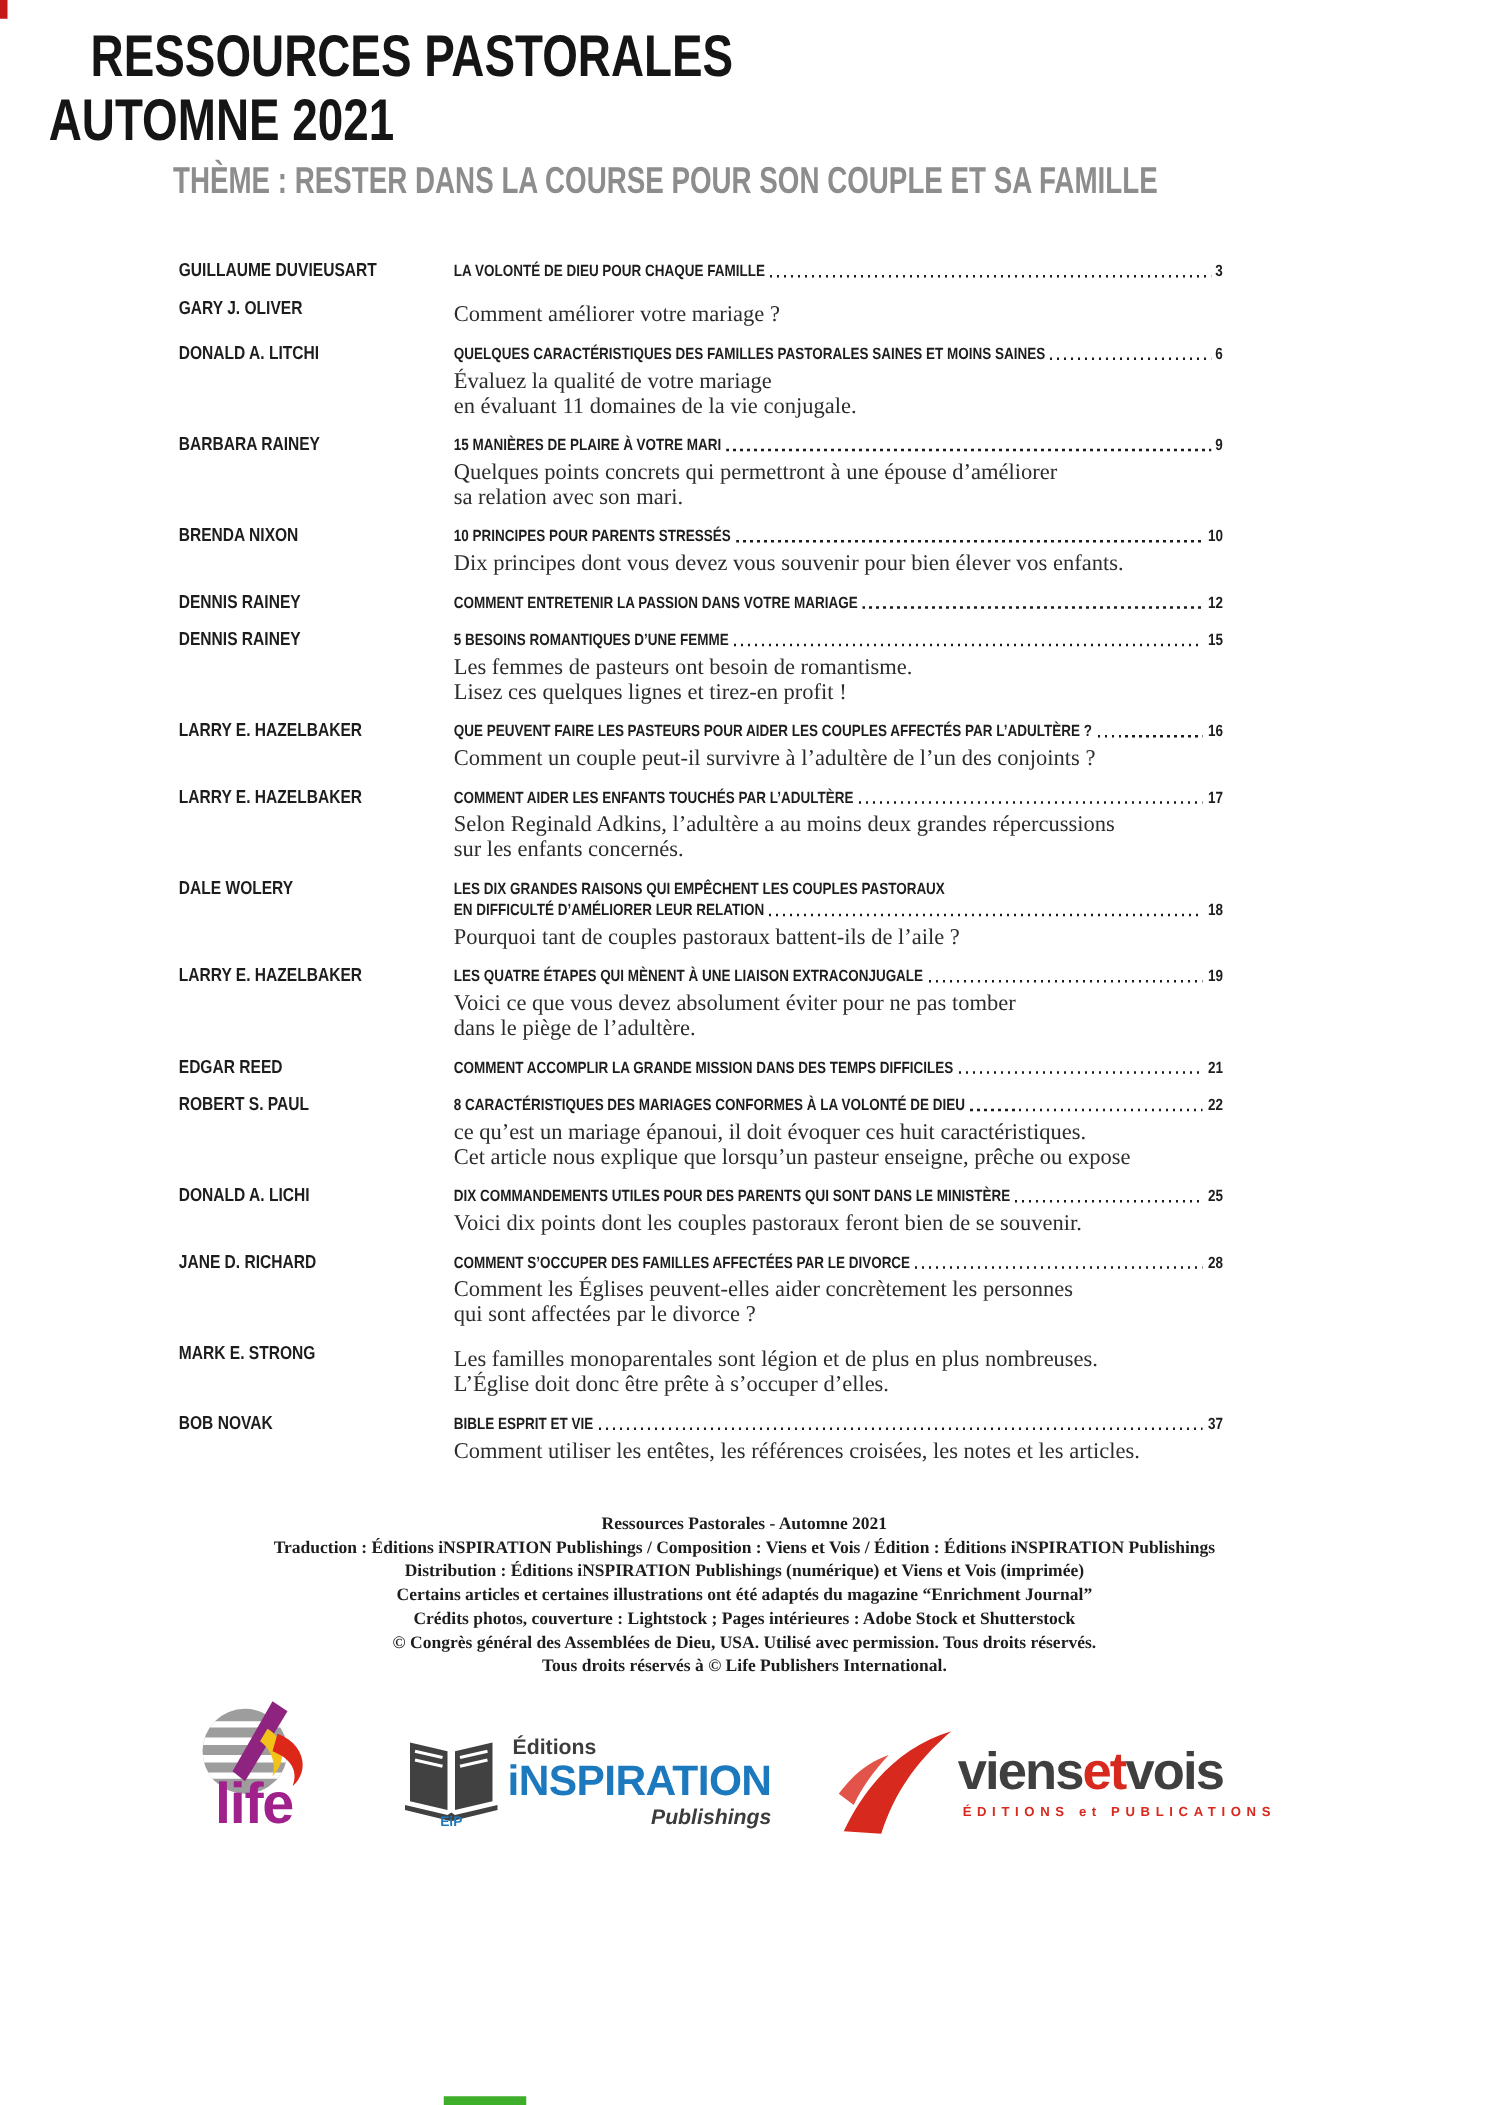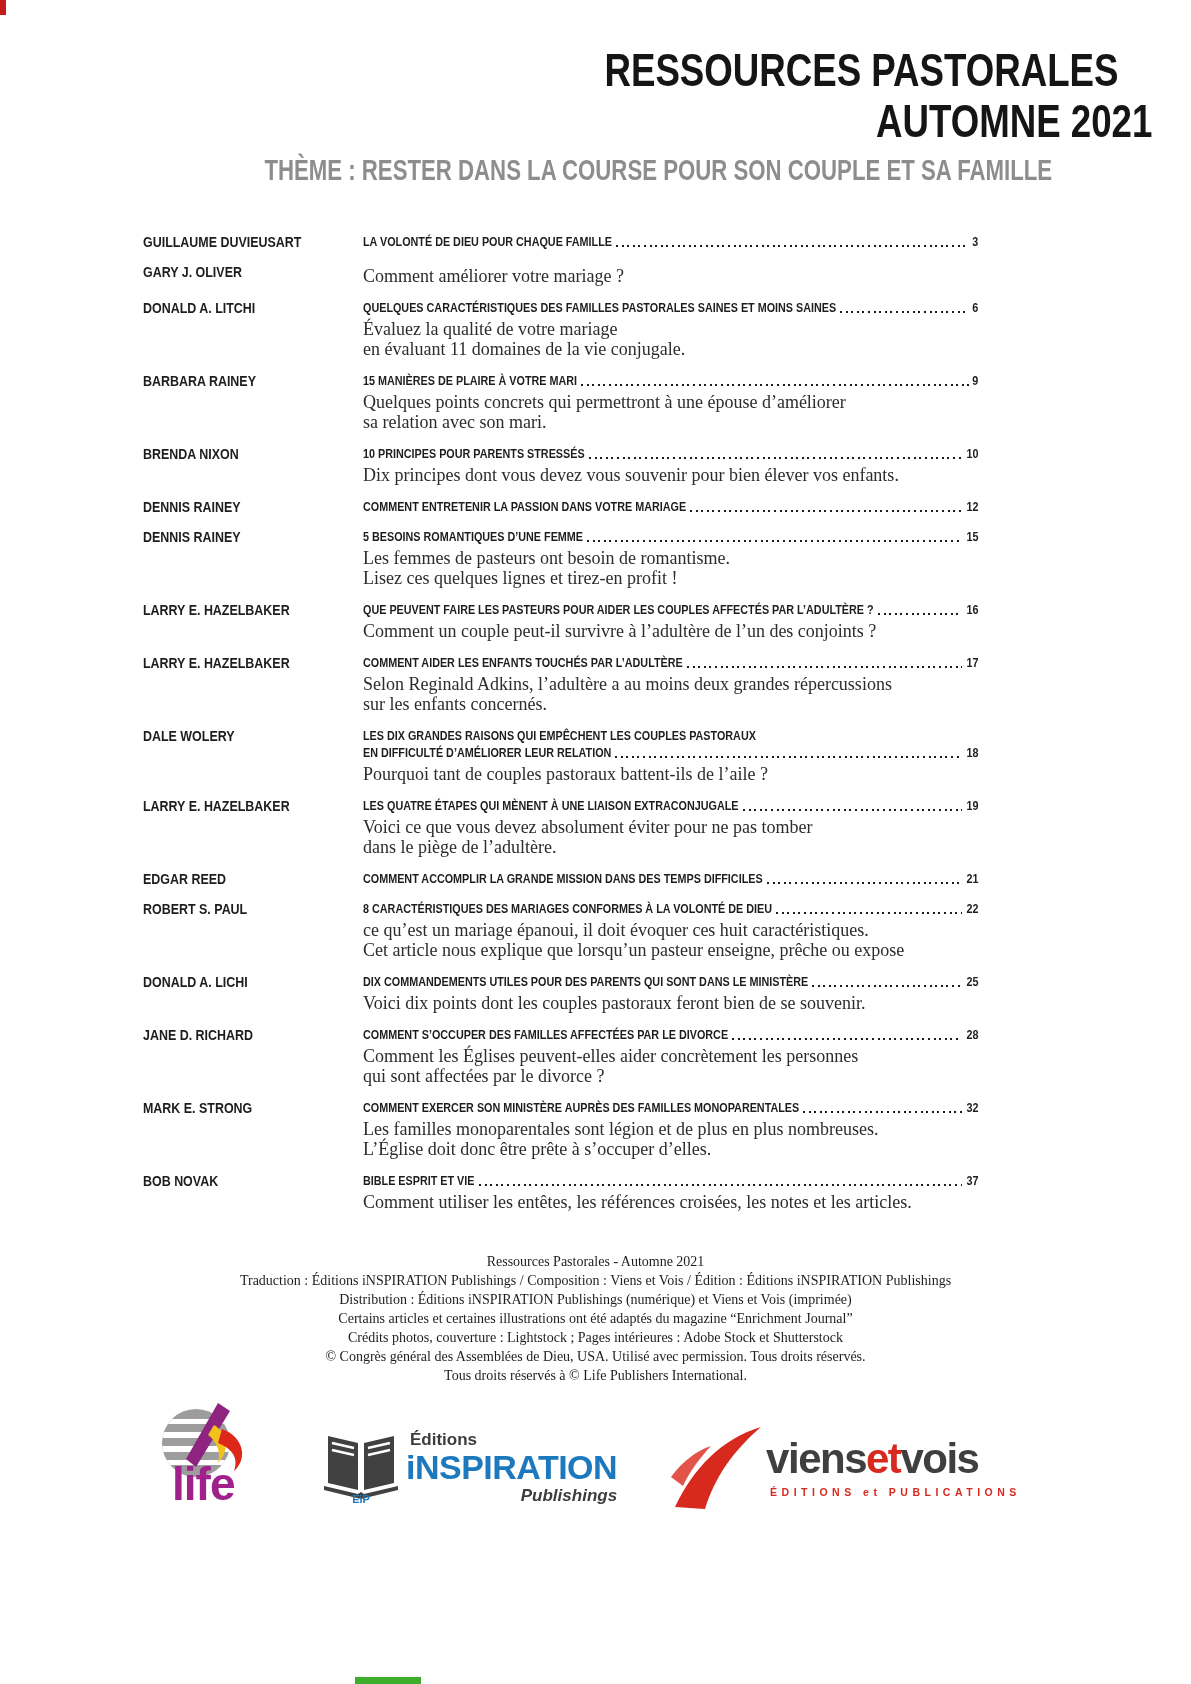--- a/index.html
+++ b/index.html
@@ -5,37 +5,37 @@
   html,body{margin:0;padding:0;}
   body{
     width:1191px;height:1684px;background:#ffffff;position:relative;overflow:hidden;
     font-family:"Liberation Sans",sans-serif;color:#1d1d1d;
   }
   .cx{display:inline-block;white-space:nowrap;}
   
   .crop-red{position:absolute;left:0;top:0;width:6px;height:15px;background:#c41a1a;}
   .crop-green{position:absolute;left:355px;bottom:0;width:66px;height:7px;background:#3fae2a;}
   
-  .header{text-align:right;padding-top:44px;}
+  .header{text-align:left;padding-top:19px;}
   .h1line{font-weight:bold;font-size:47px;line-height:51px;color:#151515;letter-spacing:0;}
   .subtitle{margin-top:7px;font-weight:bold;font-size:30px;line-height:34px;color:#8d8d8d;}
   
   .toc{margin:46px 0 0 143px;width:835px;}
   .entry{display:flex;margin-bottom:13px;}
   .author{width:220px;flex:none;font-weight:bold;font-size:15px;line-height:17px;color:#1d1d1d;}
   .entry-body{flex:1;min-width:0;}
   .title-line,.title-row{font-weight:bold;font-size:13px;line-height:17px;color:#1d1d1d;}
   .title-row{display:flex;align-items:flex-end;}
   .leader{flex:1;height:2px;align-self:flex-end;margin:0 2px 3px 4px;
     background:repeating-linear-gradient(90deg,#1c1c1c 0 2px,transparent 2px 5.6px);}
   .pageno{font-weight:bold;font-size:13px;}
   .desc{font-family:"Liberation Serif",serif;font-size:18px;line-height:20px;color:#2c2c2c;margin-top:3px;}
   
   .credits{margin-top:40px;text-align:center;font-family:"Liberation Serif",serif;
-    font-size:14px;line-height:19px;color:#1d1d1d;}
+    font-size:14px;line-height:19px;color:#1d1d1d;font-weight:bold;}
   
   .logos{margin:16px 0 0 148px;display:flex;align-items:center;}
   .life-logo{position:relative;width:140px;height:132px;flex:none;}
   .life-globe{position:absolute;left:8px;top:0;}
   .life-word{position:absolute;left:24px;top:56px;font-size:46px;font-weight:bold;color:#a0218c;letter-spacing:-1px;}
   .insp-logo{display:flex;margin-left:34px;align-items:flex-start;flex:none;}
   .insp-text{margin-left:6px;}
   .insp-ed{font-size:17px;font-weight:bold;color:#3c3c3c;margin:2px 0 0 4px;}
   .insp-name{font-size:34px;font-weight:bold;color:#1d79bd;line-height:35px;letter-spacing:-0.5px;}
   .insp-pub{font-size:17px;font-weight:bold;font-style:italic;color:#3c3c3c;text-align:right;margin-top:1px;}
@@ -250,25 +250,20 @@
           </div>
           <div class="desc">
             <div class="desc-line">Comment les Églises peuvent-elles aider concrètement les personnes</div>
             <div class="desc-line">qui sont affectées par le divorce ?</div>
           </div>
         </div>
       </div>
       <div class="entry">
         <div class="author"><span class="cx" style="transform: scaleX(0.83); transform-origin: left center;">MARK E. STRONG</span></div>
         <div class="entry-body">
-          <div class="title-row">
-            <span class="cx" style="transform: scaleX(0.83); transform-origin: left center; margin-right: -89.42px;">COMMENT EXERCER SON MINISTÈRE AUPRÈS DES FAMILLES MONOPARENTALES</span>
-            <div class="leader"></div>
-            <span class="cx pageno" style="transform: scaleX(0.83); transform-origin: right center;">32</span>
-          </div>
           <div class="desc">
             <div class="desc-line">Les familles monoparentales sont légion et de plus en plus nombreuses.</div>
             <div class="desc-line">L’Église doit donc être prête à s’occuper d’elles.</div>
           </div>
         </div>
       </div>
       <div class="entry">
         <div class="author"><span class="cx" style="transform: scaleX(0.83); transform-origin: left center;">BOB NOVAK</span></div>
         <div class="entry-body">
           <div class="title-row">

